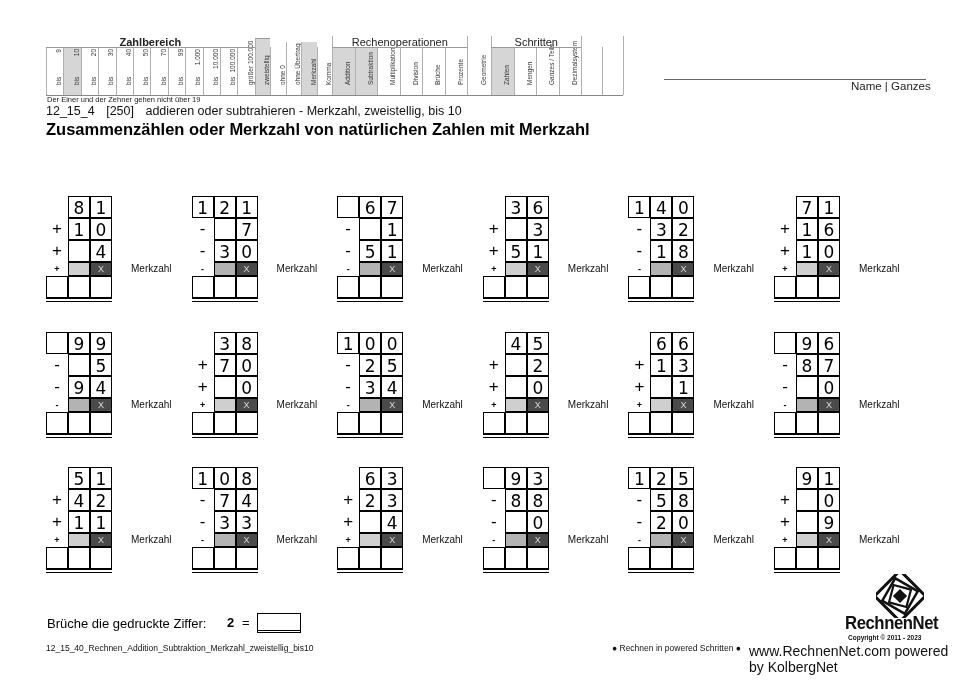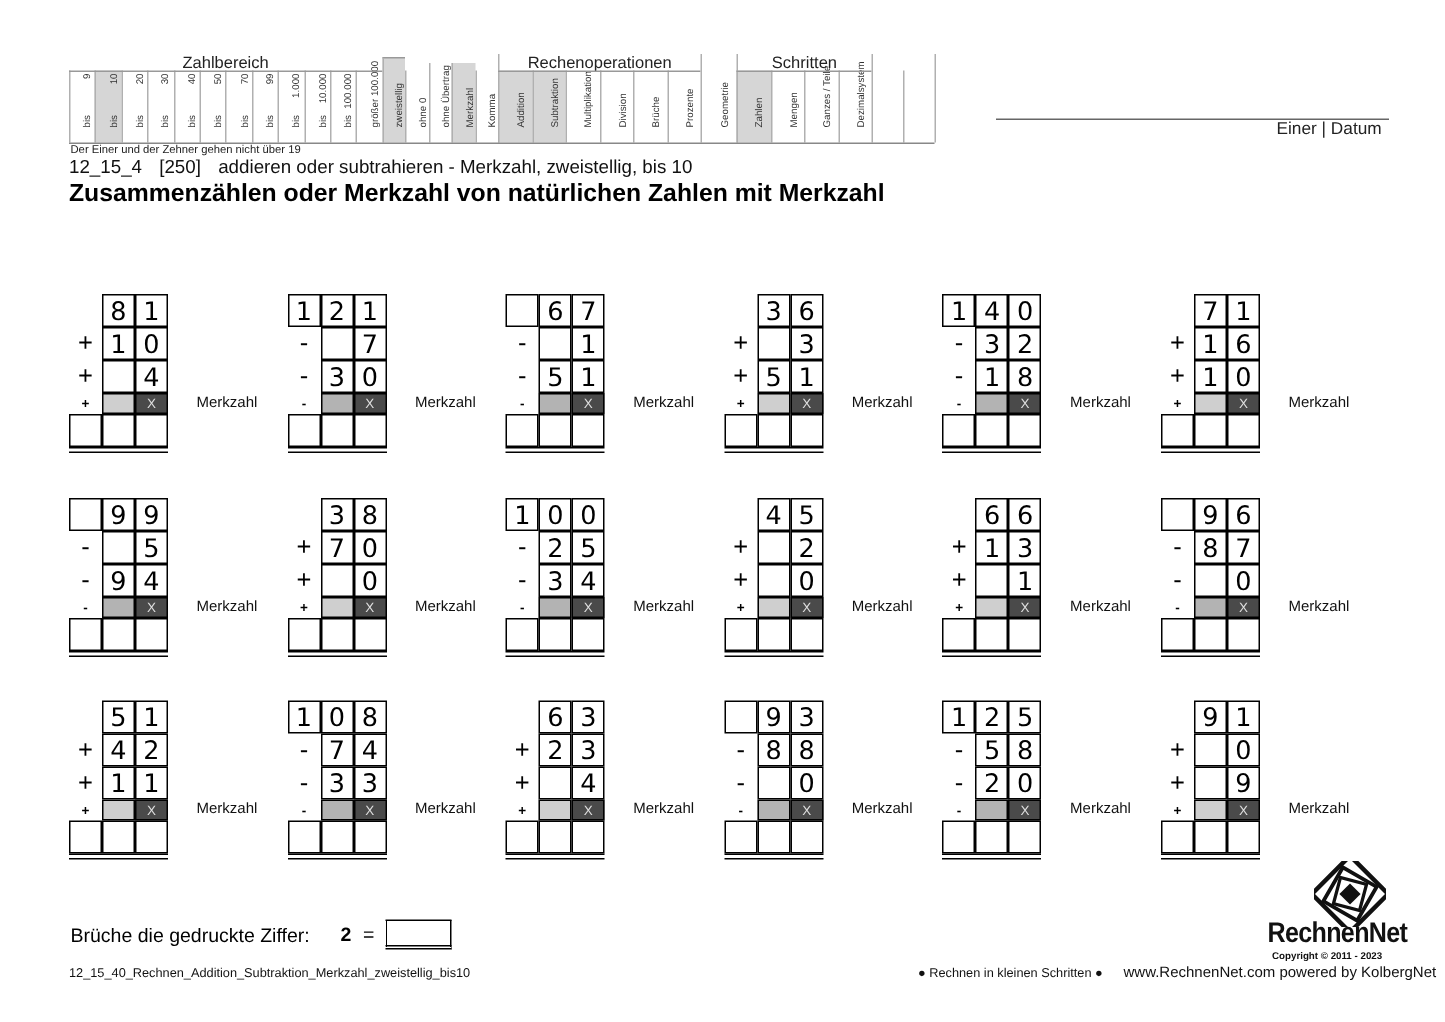--- a/index.html
+++ b/index.html
@@ -62,21 +62,21 @@
   .dbl { position: absolute; height: 4px; box-sizing: border-box; border-top: 1px solid #000; border-bottom: 1px solid #000; }
   .merk-label { position: absolute; font-size: 10px; line-height: 14px; color: #111; }
 
   .count-label { left: 47px; top: 616px; font-size: 13px; }
   .count-digit { left: 227px; top: 615px; font-size: 13px; font-weight: bold; }
   .count-eq { left: 242px; top: 615px; font-size: 13px; }
   .count-box { left: 257px; top: 613px; width: 44px; height: 20px; box-sizing: border-box; border: 1px solid #000; border-bottom: 3px double #000; }
 
   .filename { left: 46px; top: 643px; font-size: 8.5px; color: #111; }
   .slogan { left: 612px; top: 643px; font-size: 8.5px; color: #111; }
-  .website { left: 749px; top: 643px; font-size: 10px; color: #111; }
+  .website { left: 749px; top: 643px; font-size: 14px; color: #111; }
   .brand { left: 845px; top: 612px; font-size: 19px; font-weight: bold; letter-spacing: -0.5px; transform: scaleX(0.88); transform-origin: left top; color: #111; }
   .copyright { left: 848px; top: 634px; font-size: 6.5px; font-weight: bold; color: #111; }
   .logo { left: 876px; top: 574px; width: 48px; height: 44px; }
 </style>
 </head>
 <body>
 
 <div class="hgrid" id="hgrid">
     <div class="hcol" style="left: 0px; width: 17.4px;">
       <span class="vtop">9</span>
@@ -118,21 +118,21 @@
       <span class="vtop">10.000</span>
       <span class="vt">bis</span>
     </div>
     <div class="hcol" style="left: 174px; width: 17.4px;">
       <span class="vtop">100.000</span>
       <span class="vt">bis</span>
     </div>
     <div class="hcol" style="left: 191.4px; width: 17.4px;">
       <span class="vt">größer 100.000</span>
     </div>
-    <div class="hgroup-title" style="left: 0px; width: 208.8px;">Zahlbereich</div>
+    <div class="hgroup-title" style="left: 0px; width: 208.8px; font-weight: bold;">Zahlbereich</div>
     <div class="hline-top" style="left: 0px; width: 208.8px; top: 11px;"></div>
     <div class="hcol sel tall" style="left: 208.8px; width: 15.5px; top: 2px; height: 57px; border-top: 1px solid rgb(153, 153, 153);">
       <span class="vt">zweistellig</span>
     </div>
     <div class="hcol" style="left: 224.3px; width: 15.5px;">
       <span class="vt">ohne 0</span>
     </div>
     <div class="hcol" style="left: 239.8px; width: 15.5px; top: 6px; height: 53px;">
       <span class="vt">ohne Übertrag</span>
     </div>
@@ -189,21 +189,21 @@
 
 <div class="abs note-small">Der Einer und der Zehner gehen nicht über 19</div>
 <div class="abs subtitle">
   <span>12_15_4</span>
   <span>[250]</span>
   <span>addieren oder subtrahieren - Merkzahl, zweistellig, bis 10</span>
 </div>
 <div class="abs title">Zusammenzählen oder Merkzahl von natürlichen Zahlen mit Merkzahl</div>
 
 <div class="abs name-line"></div>
-<div class="abs name-label">Einer | Datum</div>
+<div class="abs name-label">Name | Ganzes</div>
 
 <div id="problems">
     <div class="problem" style="left: 46px; top: 196px;">
       <div class="cell b" style="left: 22px; top: 0px;">8</div>
       <div class="cell b" style="left: 44px; top: 0px;">1</div>
       <div class="cell b" style="left: 22px; top: 22px;">1</div>
       <div class="cell b" style="left: 44px; top: 22px;">0</div>
       <div class="op" style="left: 0px; top: 22px;">+</div>
       <div class="cell b" style="left: 22px; top: 44px;"></div>
       <div class="cell b" style="left: 44px; top: 44px;">4</div>
@@ -533,21 +533,21 @@
       <div class="dbl" style="left: 0px; top: 102px; width: 66px;"></div>
     </div>
   </div>
 
 <div class="abs count-label">Brüche die gedruckte Ziffer:</div>
 <div class="abs count-digit">2</div>
 <div class="abs count-eq">=</div>
 <div class="abs count-box"></div>
 
 <div class="abs filename">12_15_40_Rechnen_Addition_Subtraktion_Merkzahl_zweistellig_bis10</div>
-<div class="abs slogan">● Rechnen in kleinen Schritten ●</div>
+<div class="abs slogan">● Rechnen in powered Schritten ●</div>
 <div class="abs website">www.RechnenNet.com powered by KolbergNet</div>
 
 <svg class="abs logo" viewBox="0 0 48 44">
   <g transform="translate(24,22)">
     <rect x="-18" y="-18" width="36" height="36" transform="rotate(45)" fill="none" stroke="#111" stroke-width="3"></rect>
     <rect x="-13" y="-13" width="26" height="26" transform="rotate(30)" fill="none" stroke="#111" stroke-width="2.5"></rect>
     <rect x="-9" y="-9" width="18" height="18" transform="rotate(15)" fill="none" stroke="#111" stroke-width="2.2"></rect>
     <rect x="-5" y="-5" width="10" height="10" transform="rotate(45)" fill="#111"></rect>
   </g>
 </svg>

